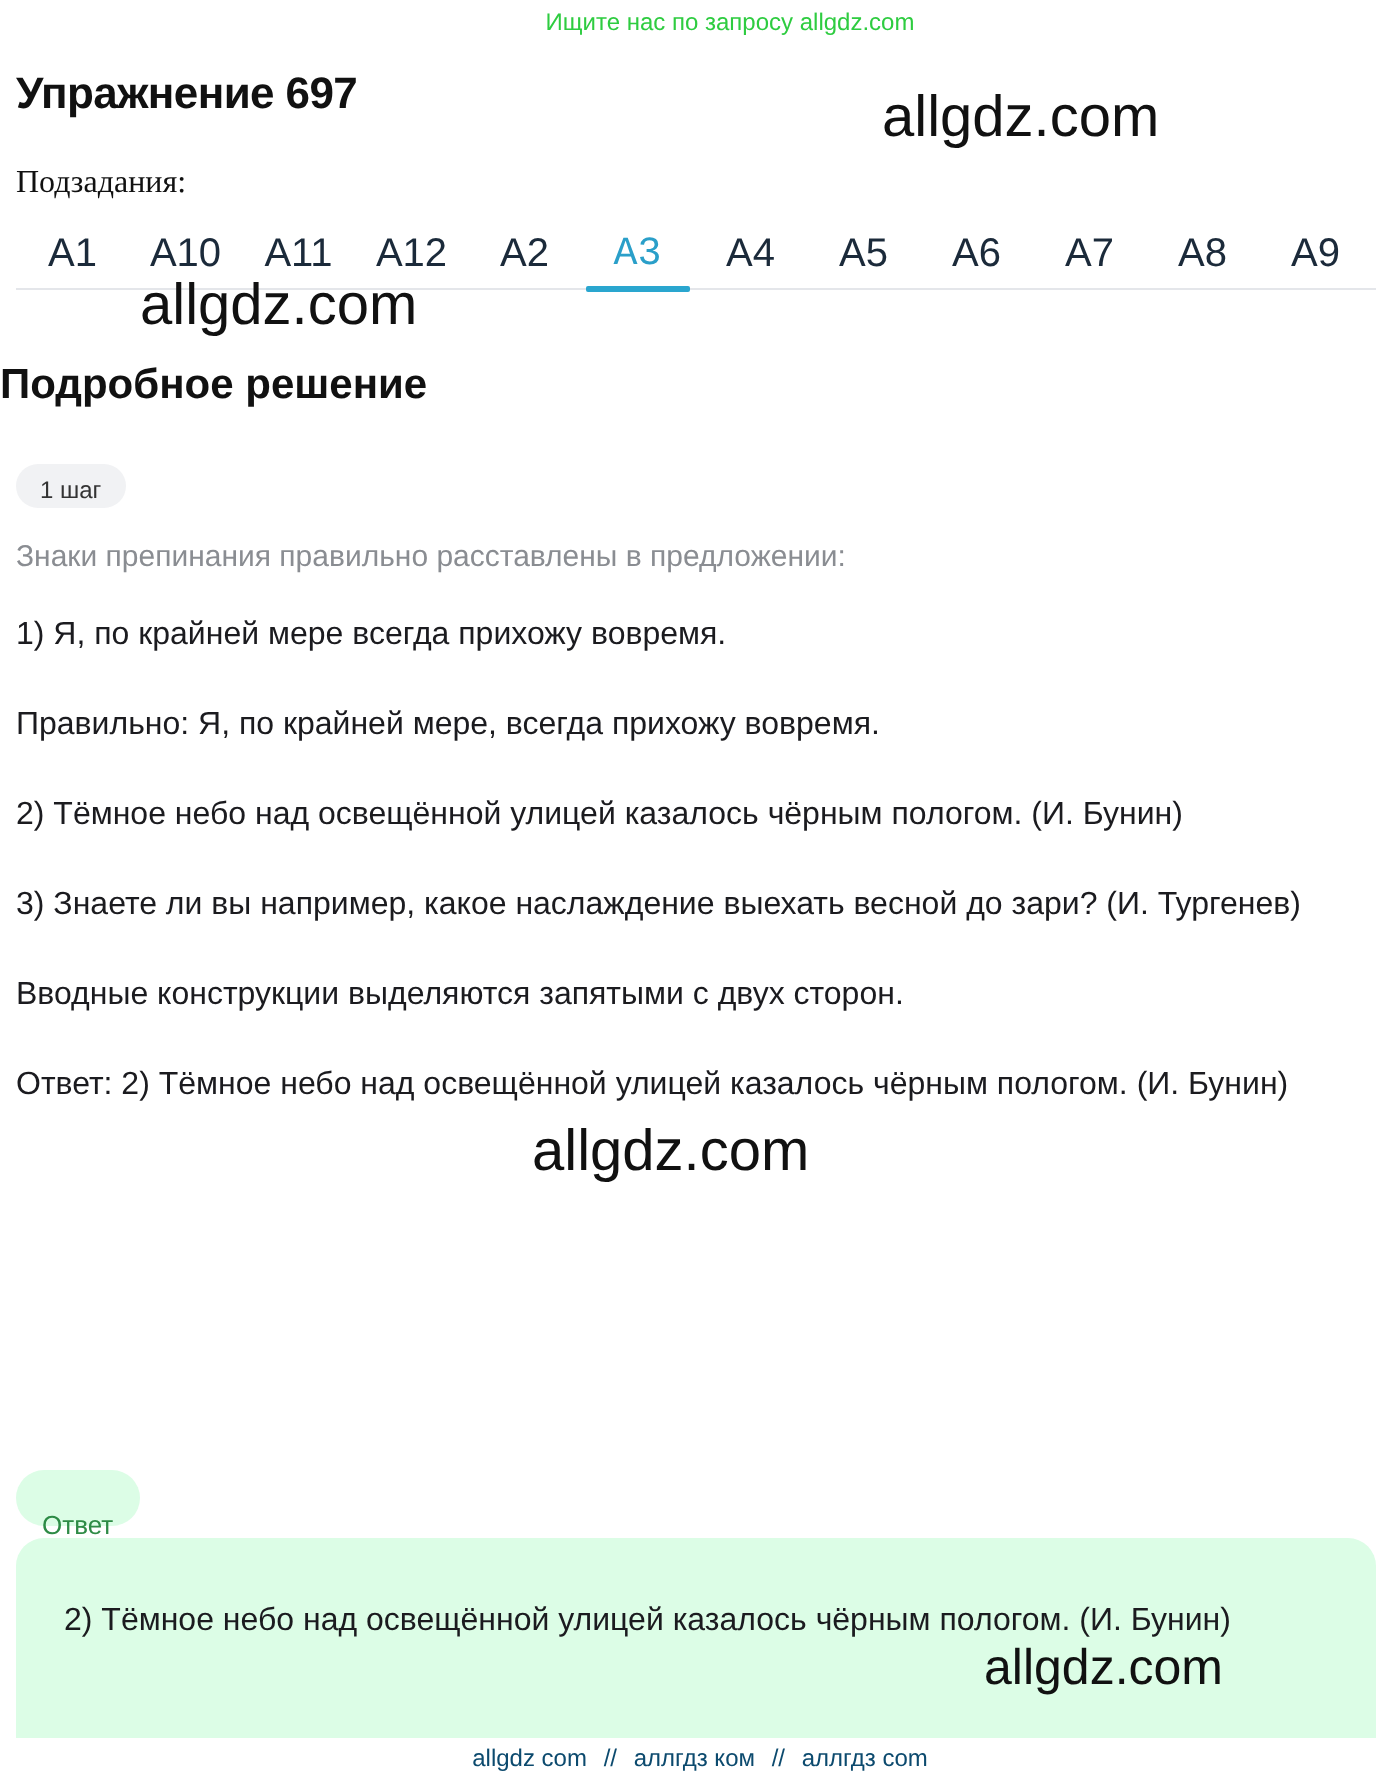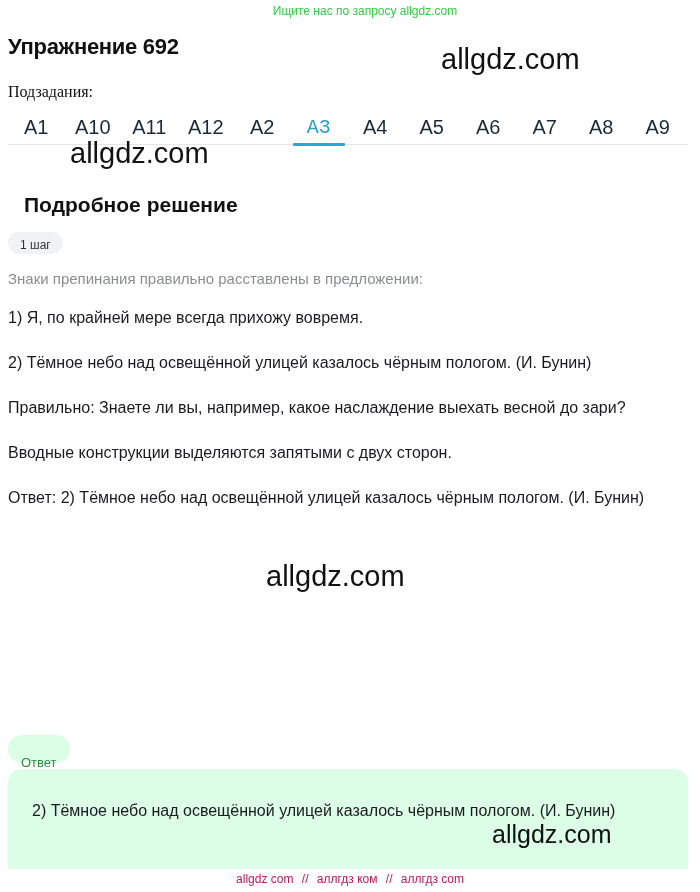--- a/index.html
+++ b/index.html
@@ -16,42 +16,42 @@
     .wm3 { top: 560px; left: 266px; }
     .wm4 { top: 820px; left: 492px; font-size: 25px; }
 
     .subtasks-label { position: absolute; top: 83px; left: 8px; font-size: 16px; color: #111; font-family: Liberation Serif, serif; }
 
     .tabs { position: absolute; top: 108px; left: 8px; width: 680px; height: 37px; border-bottom: 1px solid #e4e6ea; display: flex; }
     .tab { width: 56.5px; text-align: center; font-size: 20px; color: #1b2a3a; padding-top: 8px; height: 37px; position: relative; cursor: pointer; }
     .tab.active { color: #2a9fc9; font-family: Liberation Mono, monospace; }
     .tab.active::after { content: ""; position: absolute; left: 2px; right: 2px; bottom: -1px; height: 3px; background: #2aa6cf; border-radius: 1px; }
 
-    .solution-title { position: absolute; top: 181px; left: 24px; font-size: 21px; font-weight: bold; color: #111; margin-top: 12px; }
+    .solution-title { position: absolute; top: 181px; left: 0; font-size: 21px; font-weight: bold; color: #111; }
 
     .step-badge { position: absolute; top: 232px; left: 8px; height: 22px; padding: 0 12px; border-radius: 14px; background: #f1f2f4; font-size: 12px; line-height: 27px; color: #333; }
 
     .intro { position: absolute; top: 270px; left: 8px; font-size: 15px; color: #8a8d92; }
 
     .content { position: absolute; top: 300px; left: 8px; width: 680px; font-size: 16px; color: #1b1b1f; line-height: 36px; }
     .content p { margin-bottom: 9px; }
 
     .answer-badge { position: absolute; top: 735px; left: 8px; height: 27px; padding: 14px 13px; border-radius: 14px; background: #dcfde6; color: #2e8b46; font-size: 13px; line-height: 27px; }
 
     .answer-box { position: absolute; top: 769px; left: 8px; width: 680px; height: 100px; background: #dcfde6; border-radius: 14px 14px 0 0; padding: 24px 24px 0 24px; font-size: 16px; line-height: 36px; color: #1b1b1f; }
 
-    .footer { position: absolute; top: 872px; left: 0; width: 700px; text-align: center; font-size: 12px; color: #be185d; }
+    .footer { position: absolute; top: 872px; left: 0; width: 700px; text-align: center; font-size: 12px; color: #0c4a6e; }
     .footer .sep { margin: 0 5px; }
   </style>
 </head>
 <body>
 
 <div class="top-banner">Ищите нас по запросу allgdz.com</div>
 
-<h1 class="page-title">Упражнение 692</h1>
+<h1 class="page-title">Упражнение 697</h1>
 
 <div class="watermark wm1">allgdz.com</div>
 
 <div class="subtasks-label">Подзадания:</div>
 
 <div class="tabs">
   <div class="tab">A1</div>
   <div class="tab">A10</div>
   <div class="tab">A11</div>
   <div class="tab">A12</div>
@@ -68,22 +68,23 @@
 <div class="watermark wm2">allgdz.com</div>
 
 <h2 class="solution-title">Подробное решение</h2>
 
 <div class="step-badge">1 шаг</div>
 
 <div class="intro">Знаки препинания правильно расставлены в предложении:</div>
 
 <div class="content">
   <p>1) Я, по крайней мере всегда прихожу вовремя.</p>
+  <p>Правильно: Я, по крайней мере, всегда прихожу вовремя.</p>
   <p>2) Тёмное небо над освещённой улицей казалось чёрным пологом. (И. Бунин)</p>
-  <p style="width:660px">Правильно: Знаете ли вы, например, какое наслаждение выехать весной до зари?</p>
+  <p style="width:650px">3) Знаете ли вы например, какое наслаждение выехать весной до зари? (И. Тургенев)</p>
   <p>Вводные конструкции выделяются запятыми с двух сторон.</p>
   <p style="width:660px">Ответ: 2) Тёмное небо над освещённой улицей казалось чёрным пологом. (И. Бунин)</p>
 </div>
 
 <div class="watermark wm3">allgdz.com</div>
 
 <div class="answer-badge">Ответ</div>
 
 <div class="answer-box">
   <p style="width:610px">2) Тёмное небо над освещённой улицей казалось чёрным пологом. (И. Бунин)</p>

